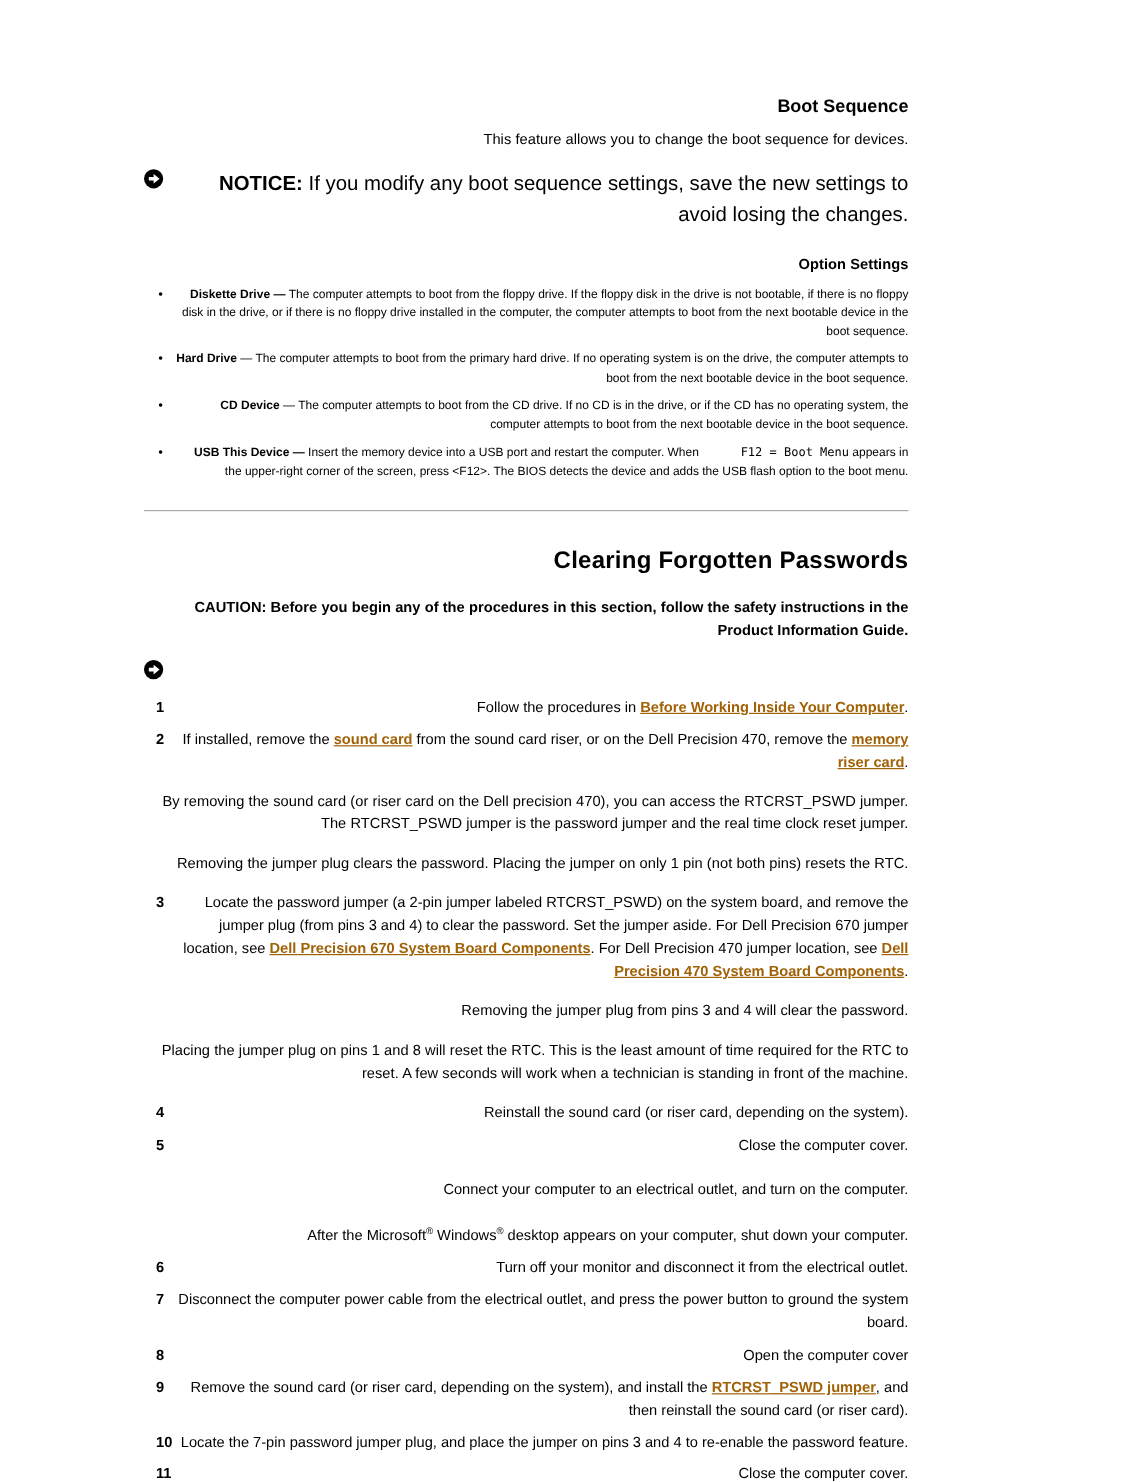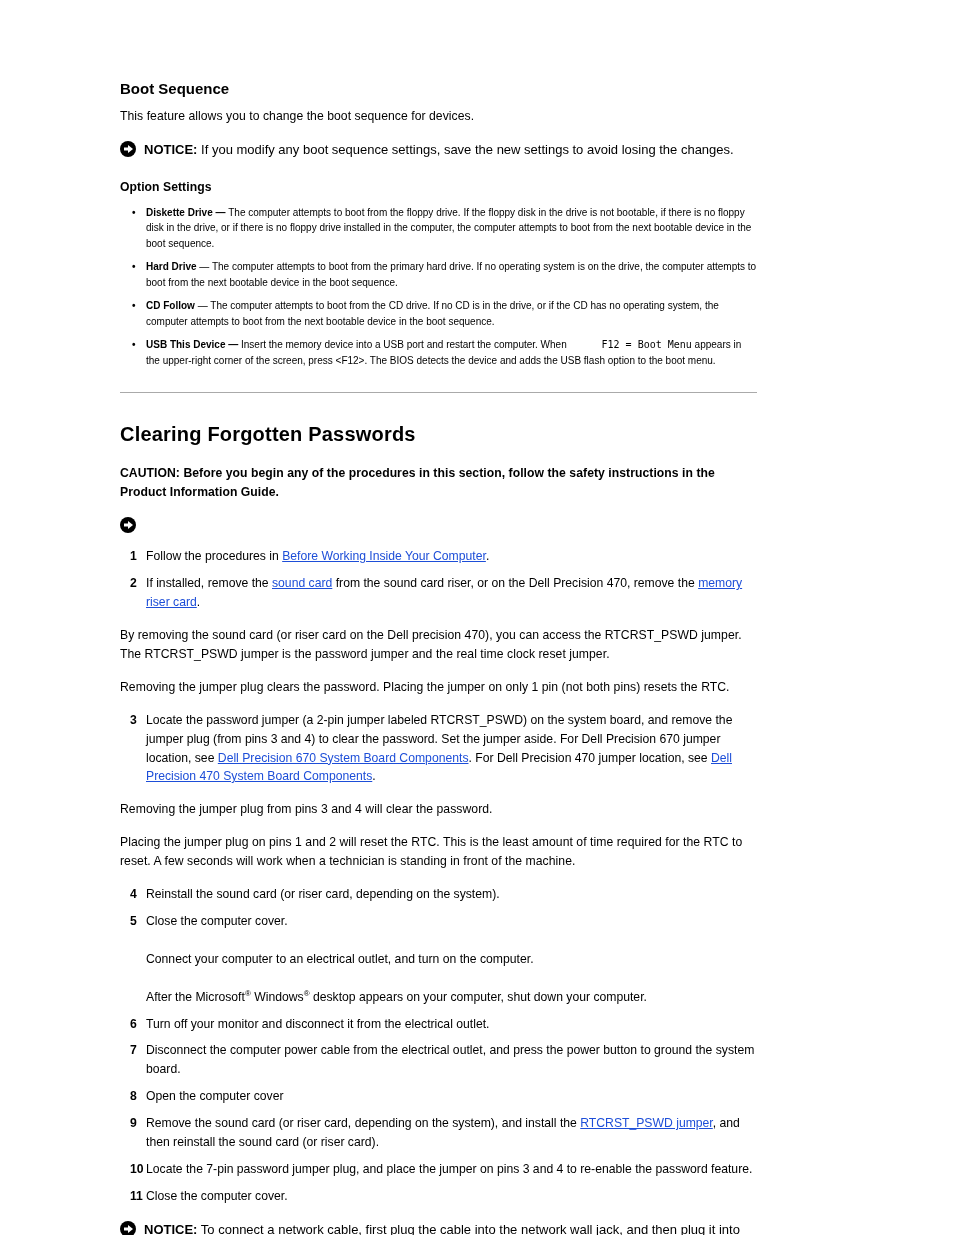--- a/index.html
+++ b/index.html
@@ -9,20 +9,21 @@
     font-family: "Helvetica Neue", Helvetica, Arial, sans-serif;
     color: #000;
     -webkit-font-smoothing: antialiased;
   }
   .page {
     width: 877px;
     height: 1235px;
     position: relative;
     box-sizing: border-box;
     padding: 80px 120px 48px 120px;
+    text-align: right;
   }
   h3.section-sub {
     font-size: 15px;
     font-weight: bold;
     margin: 0 0 10px 0;
   }
   h2.section-title {
     font-size: 20px;
     font-weight: bold;
     margin: 30px 0 18px 0;
@@ -64,32 +65,33 @@
     width: 16px;
     height: 16px;
     flex: 0 0 16px;
     background: #000;
     border-radius: 50%;
     position: relative;
     margin-top: 1px;
   }
   .notice-icon svg { width: 16px; height: 16px; display:block; }
   .notice-text {
-    font-size: 13px;
+    font-size: 17px;
     line-height: 1.55;
   }
   .notice-text b { font-weight: bold; }
   hr.divider {
     border: none;
     border-top: 1px solid #aaa;
     margin: 24px 0 8px 0;
   }
   a.link {
-    color: #1d4ed8;
+    color: #a16207;
     text-decoration: underline;
+    font-weight: bold;
   }
   .bold { font-weight: bold; }
   sup.reg {
     font-size: 8px;
     vertical-align: super;
   }
   ul.bullets {
     list-style: none;
     padding: 0;
     margin: 6px 0 14px 0;
@@ -134,21 +136,21 @@
   <p class="bold" style="margin-top:18px; margin-bottom:8px;">Option Settings</p>
 
   <ul class="bullets">
     <li>
       <span class="bold">Diskette Drive — </span><span>The computer attempts to boot from the floppy drive. If the floppy disk in the drive is not bootable, if there is no floppy disk in the drive, or if there is no floppy drive installed in the computer, the computer attempts to boot from the next bootable device in the boot sequence.</span>
     </li>
     <li>
       <span class="bold">Hard Drive</span><span> — The computer attempts to boot from the primary hard drive. If no operating system is on the drive, the computer attempts to boot from the next bootable device in the boot sequence.</span>
     </li>
     <li>
-      <span class="bold">CD Follow</span><span> — The computer attempts to boot from the CD drive. If no CD is in the drive, or if the CD has no operating system, the computer attempts to boot from the next bootable device in the boot sequence.</span>
+      <span class="bold">CD Device</span><span> — The computer attempts to boot from the CD drive. If no CD is in the drive, or if the CD has no operating system, the computer attempts to boot from the next bootable device in the boot sequence.</span>
     </li>
     <li>
       <span class="bold">USB This Device — </span><span>Insert the memory device into a USB port and restart the computer. When </span><span style="font-family:monospace;margin-left:32px;">F12 = Boot Menu</span><span> appears in the upper-right corner of the screen, press &lt;F12&gt;. The BIOS detects the device and adds the USB flash option to the boot menu.</span>
     </li>
   </ul>
 
   <hr class="divider">
 
   <h2 class="section-title">Clearing Forgotten Passwords</h2>
 
@@ -176,21 +178,21 @@
   <p>By removing the sound card (or riser card on the Dell precision 470), you can access the RTCRST_PSWD jumper. The RTCRST_PSWD jumper is the password jumper and the real time clock reset jumper.</p>
   <p>Removing the jumper plug clears the password. Placing the jumper on only 1 pin (not both pins) resets the RTC.</p>
 
   <ol class="numbered" style="counter-reset: step 2;">
     <li>
       <span>Locate the password jumper (a 2-pin jumper labeled RTCRST_PSWD) on the system board, and remove the jumper plug (from pins 3 and 4) to clear the password. Set the jumper aside. For Dell Precision 670 jumper location, see </span><a class="link" href="#">Dell Precision 670 System Board Components</a><span>. For Dell Precision 470 jumper location, see </span><a class="link" href="#">Dell Precision 470 System Board Components</a><span>.</span>
     </li>
   </ol>
 
   <p>Removing the jumper plug from pins 3 and 4 will clear the password.</p>
-  <p>Placing the jumper plug on pins 1 and 2 will reset the RTC. This is the least amount of time required for the RTC to reset. A few seconds will work when a technician is standing in front of the machine.</p>
+  <p>Placing the jumper plug on pins 1 and 8 will reset the RTC. This is the least amount of time required for the RTC to reset. A few seconds will work when a technician is standing in front of the machine.</p>
 
   <ol class="numbered" style="counter-reset: step 3;">
     <li>Reinstall the sound card (or riser card, depending on the system).</li>
     <li>
       <span>Close the computer cover.</span><br><br>
       <span>Connect your computer to an electrical outlet, and turn on the computer.</span><br><br>
       <span>After the Microsoft</span><sup class="reg">®</sup><span> Windows</span><sup class="reg">®</sup><span> desktop appears on your computer, shut down your computer.</span>
     </li>
     <li>Turn off your monitor and disconnect it from the electrical outlet.</li>
     <li>Disconnect the computer power cable from the electrical outlet, and press the power button to ground the system board.</li>

